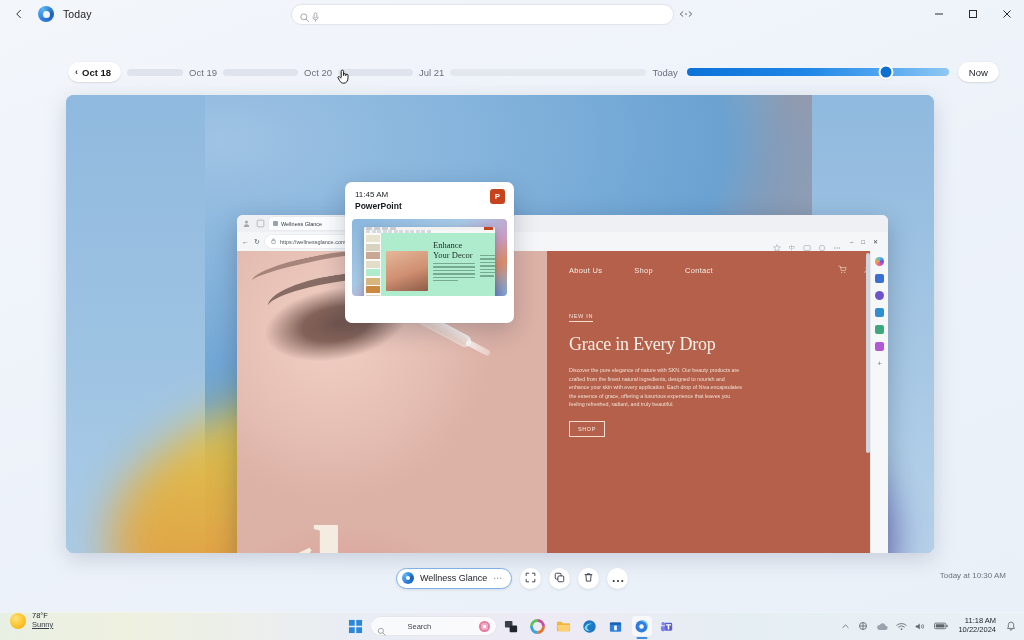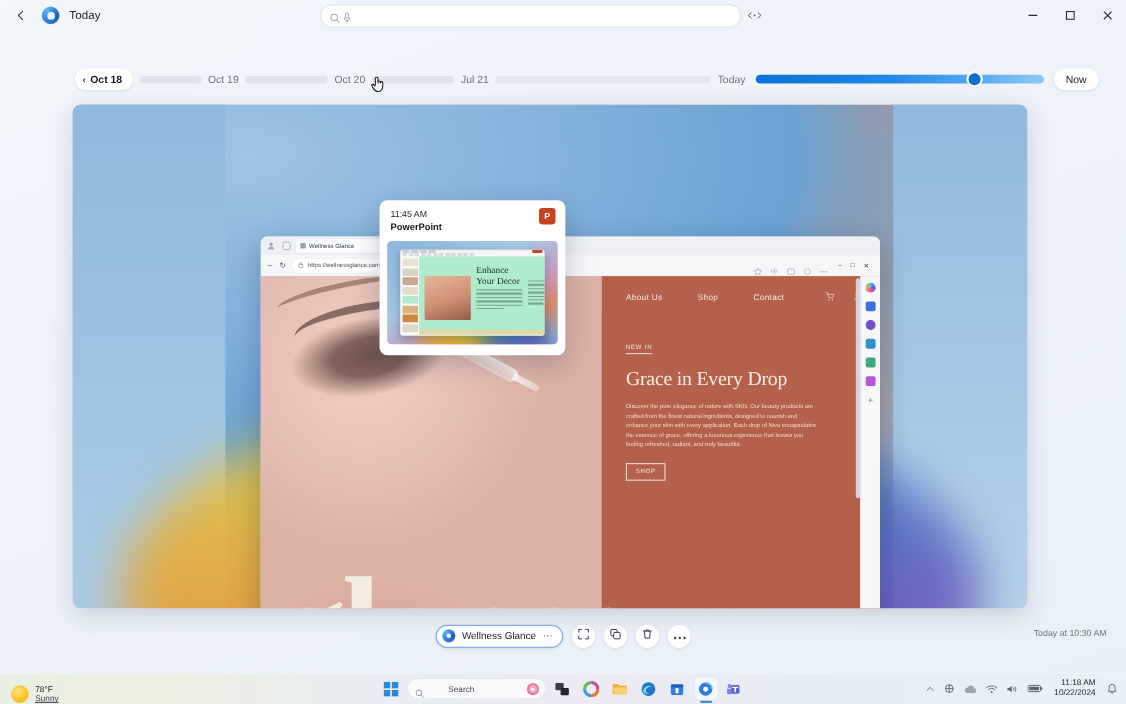--- a/index.html
+++ b/index.html
@@ -122,21 +122,21 @@
       #e04b3a, #e78b2f, #e9d13b, #5fbf59, #2f8fd0, #6a53b8, #c44fa0, #e04b3a);
     filter: blur(22px); opacity: .88; border-radius: 50%;
   }
   .stage .blue-l { position:absolute; left:0; top:0; width:16%; height:100%;
     background: linear-gradient(180deg,#8fb9de,#a9cbe6); }
   .stage .blue-r { position:absolute; right:0; top:0; width:14%; height:100%;
     background: linear-gradient(180deg,#8fb9de,#b7d2e9); }
 
   
   .browser {
-    position: absolute; left: 171px; top: 120px; width: 563px; height: 410px;
+    position: absolute; left: 171px; top: 120px; width: 651px; height: 410px;
     background: #f5f6f8; border-radius: 6px; overflow: hidden;
     box-shadow: 0 8px 26px rgba(20,32,58,.28);
     display: flex; flex-direction: column;
   }
   .b-tabstrip { height: 17px; background: #eef0f3; display: flex; align-items: center; padding: 0 4px; gap: 3px; }
   .b-icn { width: 11px; height: 11px; opacity: .65; display:flex;align-items:center;justify-content:center; }
   .b-tab {
     height: 13px; min-width: 96px; background: #fbfcfd; border-radius: 4px 4px 0 0;
     display: flex; align-items: center; gap: 3px; padding: 0 4px;
     font-size: 5.5px; color: #33373d; box-shadow: 0 0 0 .5px rgba(0,0,0,.05);
@@ -249,21 +249,21 @@
   .popcard .pc-head { padding: 8px 10px 0 10px; position: relative; }
   .pc-time { font-size: 8px; color: #22262c; }
   .pc-app { font-size: 8.5px; font-weight: bold; color: #15181d; margin-top: 2px; }
   .pc-appicon {
     position: absolute; right: 9px; top: 7px; width: 15px; height: 15px;
     border-radius: 3px; background: #c5431d; color: #fff;
     display: flex; align-items: center; justify-content: center;
     font-size: 8px; font-weight: bold; font-family: "Liberation Sans", sans-serif;
   }
   .pc-thumb {
-    position: absolute; left: 7px; top: 37px; width: 155px; height: 94px;
+    position: absolute; left: 7px; top: 37px; width: 155px; height: 77px;
     border-radius: 4px; overflow: hidden;
     background: linear-gradient(150deg,#8ab7de 0%, #a6c8e5 40%, #c79ec6 62%, #d98a6a 78%, #82b4dc 100%);
   }
   .pc-thumb .rb {
     position: absolute; left: 18%; bottom: -48%; width: 78%; height: 86%;
     background: conic-gradient(from 200deg at 50% 50%, #e04b3a,#e78b2f,#e9d13b,#5fbf59,#2f8fd0,#6a53b8,#c44fa0,#e04b3a);
     filter: blur(9px); opacity: .9; border-radius: 50%;
   }
   .ppt-win {
     position: absolute; left: 12px; top: 8px; width: 131px; height: 78px;
@@ -319,21 +319,21 @@
     box-shadow: 0 1px 3px rgba(16,24,40,.10);
   }
   .timestamp-right {
     position: absolute; right: 18px; top: 571px; font-size: 8px; color: #6d737c;
   }
 
   
   .taskbar {
     position: absolute; left: 0; top: 612px; width: 1024px; height: 28px;
     background: linear-gradient(90deg,#e8f0e4 0%, #eef0df 12%, #e9edf4 34%, #edeaf4 55%, #e5eef3 72%, #e9f1f6 100%);
-    display: flex; align-items: flex-end;
+    display: flex; align-items: flex-start;
     box-shadow: inset 0 .5px 0 rgba(255,255,255,.6);
   }
   .weather { display:flex; align-items:center; gap:6px; padding-left: 10px; width: 180px; }
   .weather .sun {
     width: 16px; height: 16px; border-radius: 50%;
     background: radial-gradient(circle at 36% 34%, #ffe27a, #fbbf24 62%, #f59e0b);
   }
   .weather .wtxt { line-height: 1.15; }
   .weather .temp { font-size: 7.5px; color: #22262c; }
   .weather .cond { font-size: 7.5px; color: #3a4049; text-decoration: underline; }

